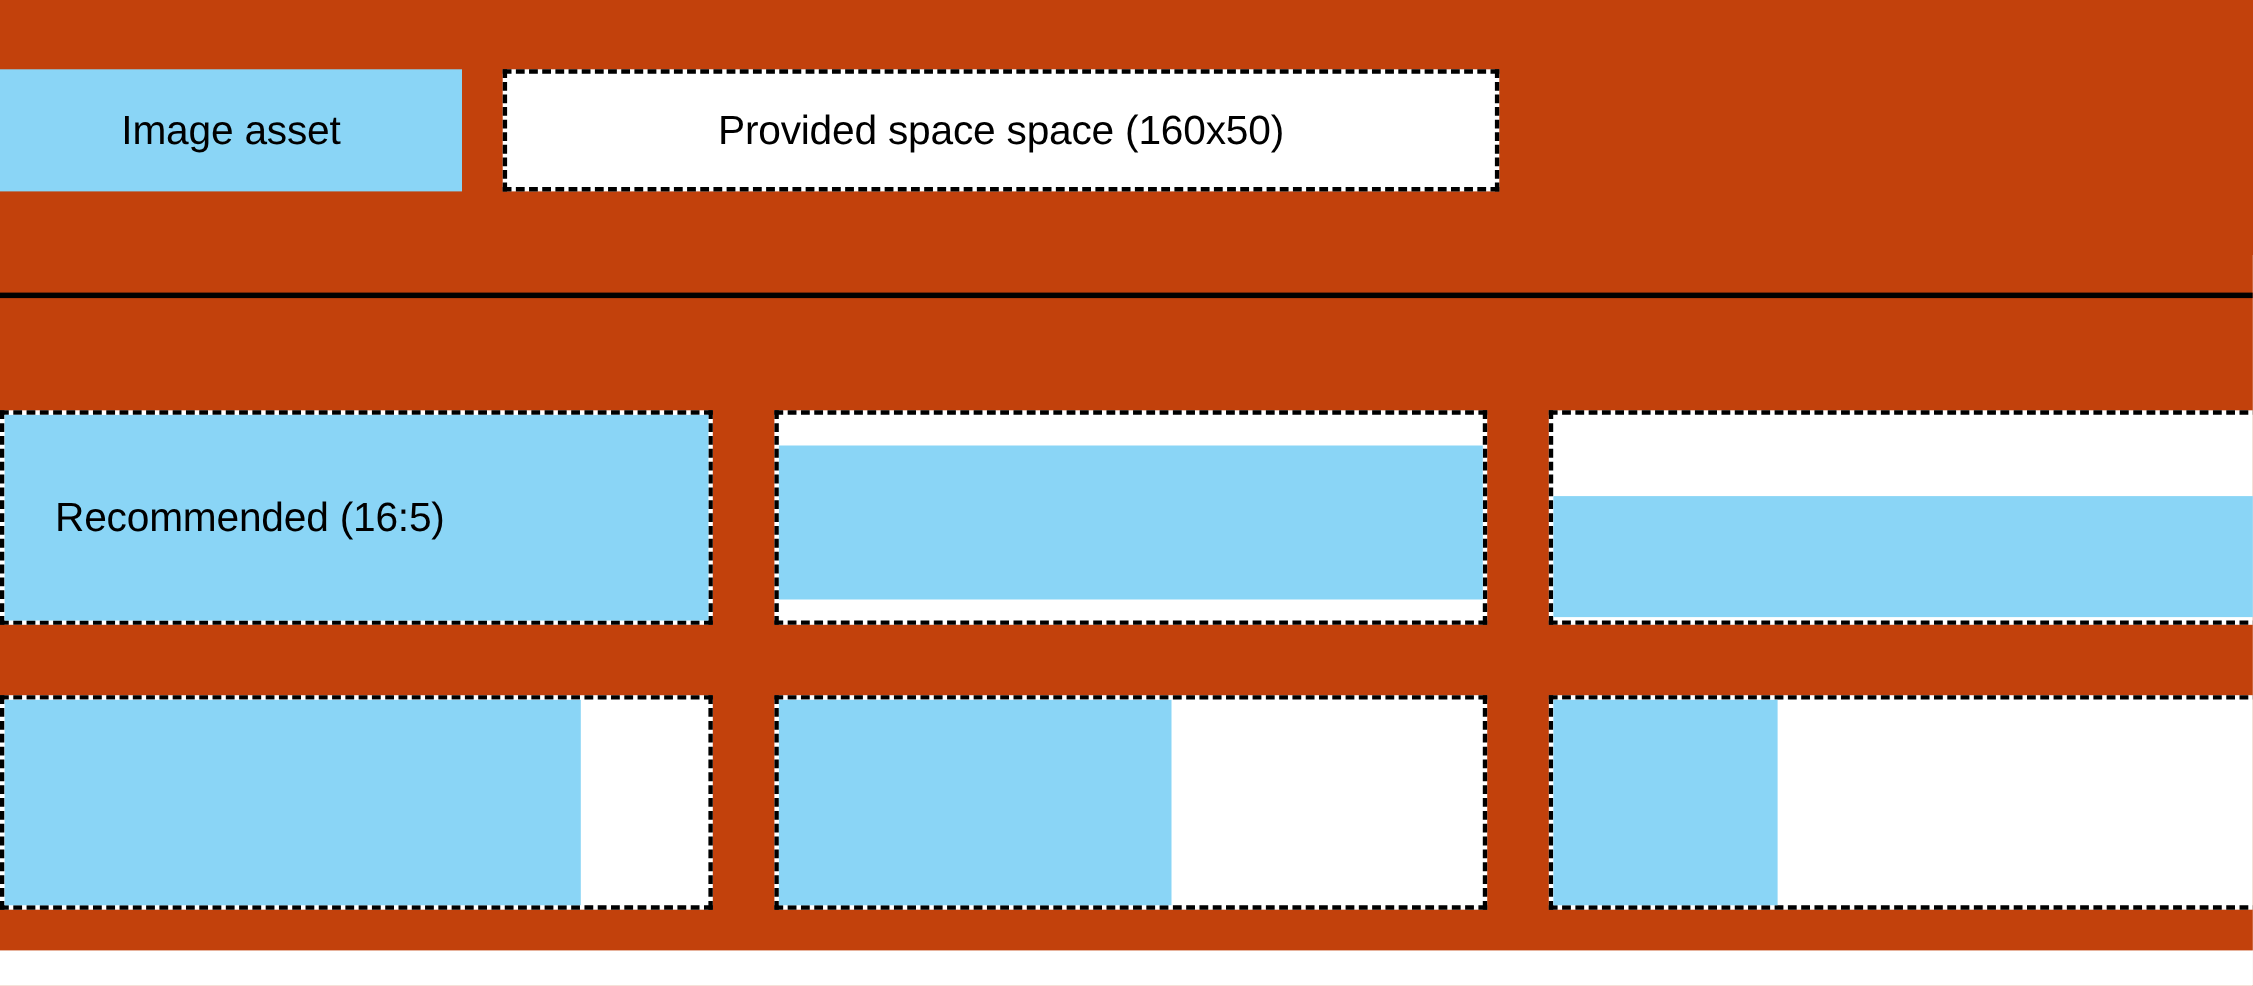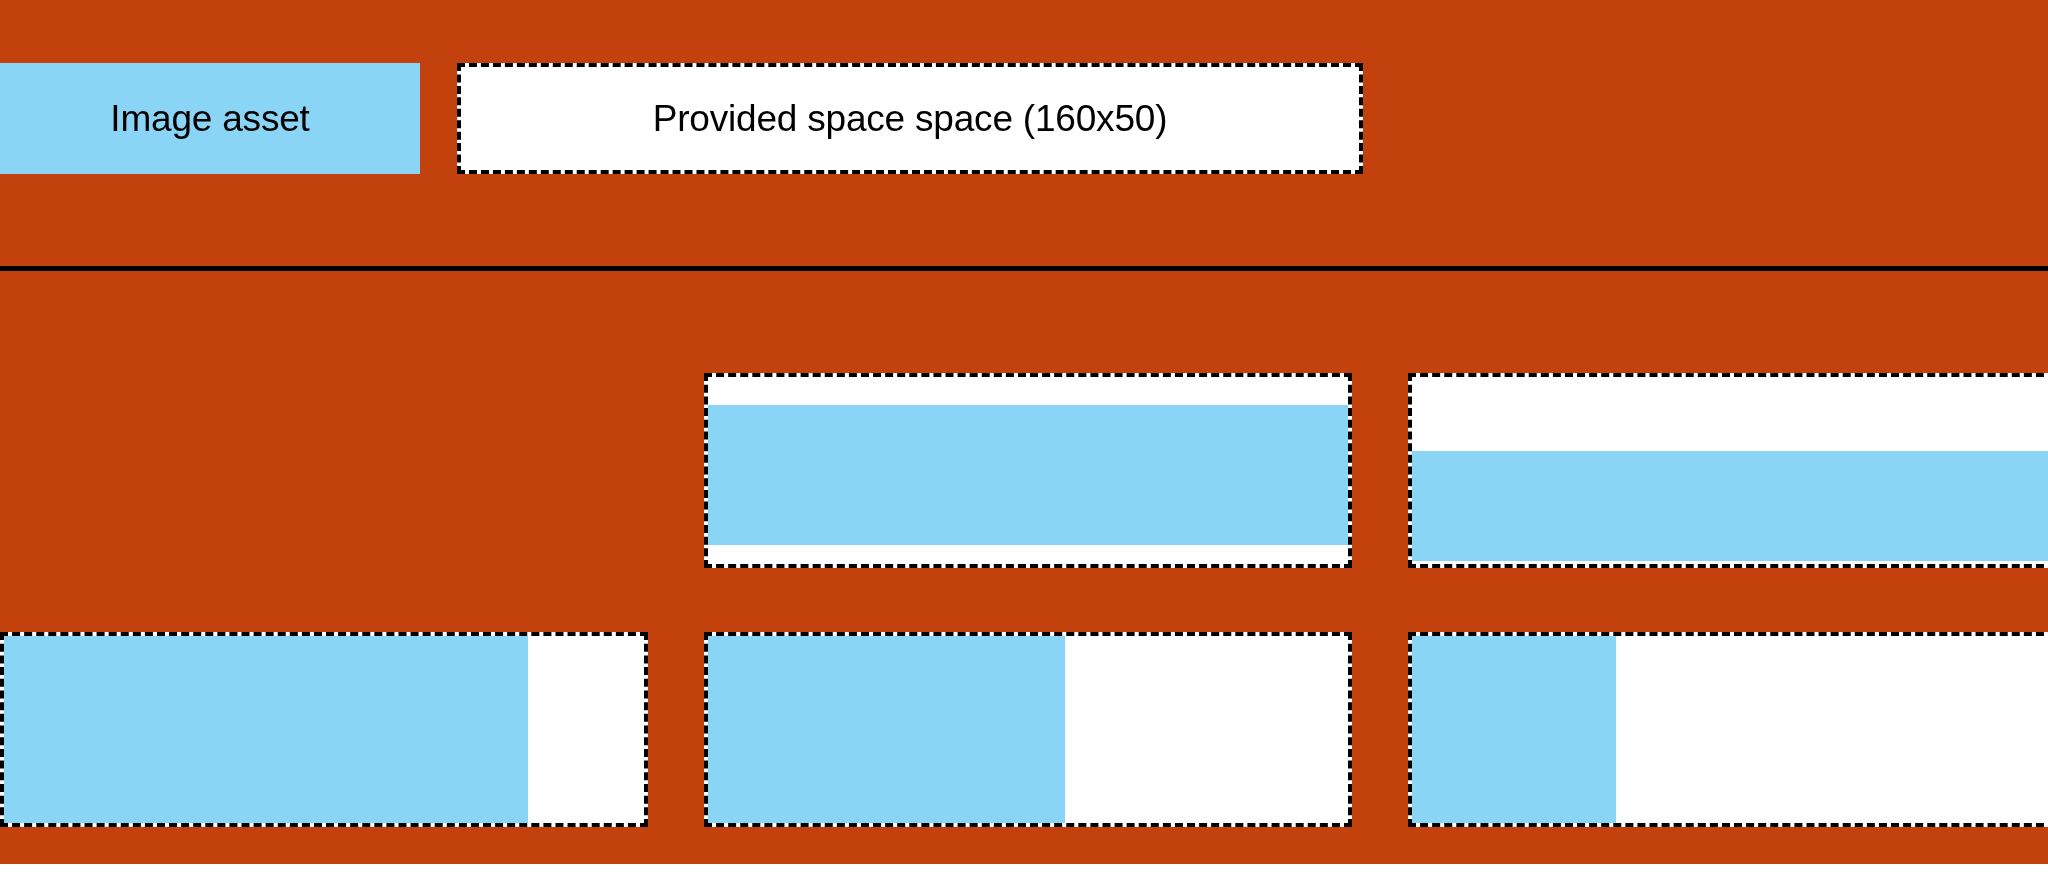--- a/index.html
+++ b/index.html
@@ -157,20 +157,24 @@
     </div>
 
   </div>
 
   <div class="divider"></div>
 
   <div class="grid">
 
     <div class="ratio-row row-1">
 
+      <div class="ratio-cell col-1">
+        <div class="fill" style="left:0px;top:0px;width:648px;height:195px;"></div>
+        <div class="cell-caption">Recommended (16:5)</div>
+      </div>
 
       <div class="ratio-cell col-2">
         <div class="fill" style="left:0px;top:28px;width:648px;height:140px;"></div>
       </div>
 
       <div class="ratio-cell col-3">
         <div class="fill" style="left:0px;top:74px;width:648px;height:110px;"></div>
       </div>
 
     </div>

